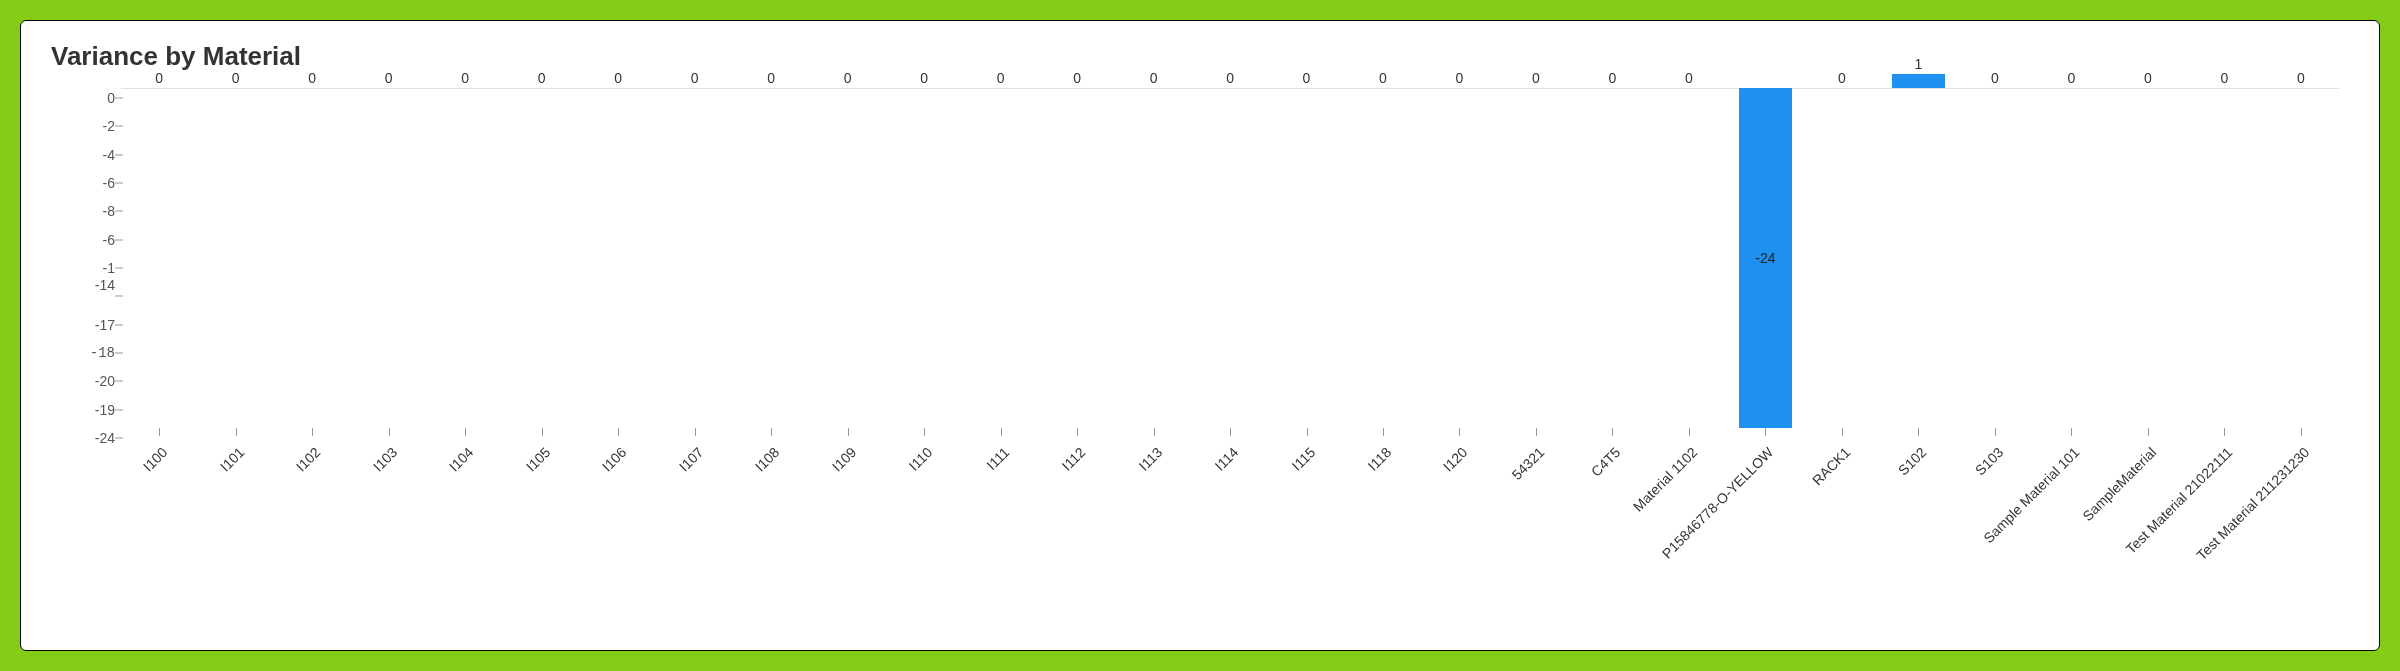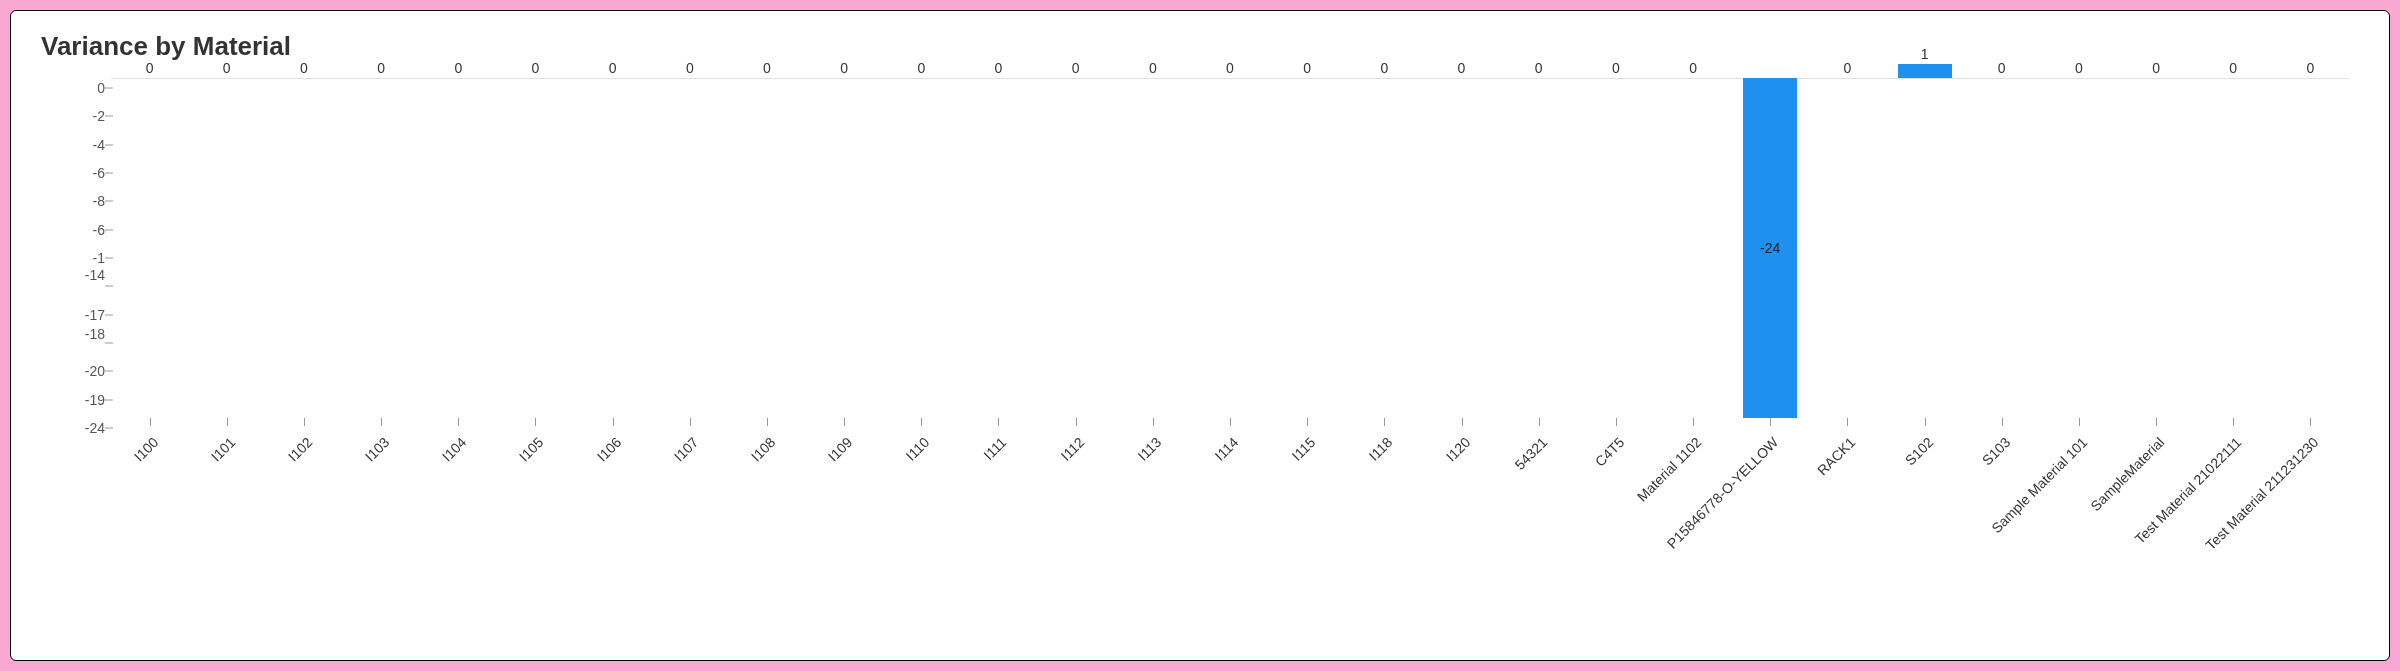--- a/index.html
+++ b/index.html
@@ -5,22 +5,22 @@
   html, body {
     margin: 0;
     padding: 0;
     background: #f0f0f0;
     font-family: "Segoe UI", Arial, sans-serif;
   }
   .outer {
     width: 2400px;
     height: 671px;
     box-sizing: border-box;
-    padding: 10px;
-    background: #f9a8d4;
+    padding: 20px;
+    background: #84cc16;
   }
   .card {
     width: 100%;
     height: 100%;
     background: #fff;
     border: 1px solid #000;
     border-radius: 6px;
     box-sizing: border-box;
     padding: 20px 30px 10px 30px;
     position: relative;
@@ -123,21 +123,21 @@
           <div class="y-tick" style="top: 123.333px;">-8</div>
           <div class="y-tick-mark" style="top: 123.333px;"></div>
           <div class="y-tick" style="top: 151.667px;">-6</div>
           <div class="y-tick-mark" style="top: 151.667px;"></div>
           <div class="y-tick" style="top: 180px;">-1</div>
           <div class="y-tick-mark" style="top: 180px;"></div>
           <div class="y-tick" style="top: 197px;">-14</div>
           <div class="y-tick-mark" style="top: 208.333px;"></div>
           <div class="y-tick" style="top: 236.667px;">-17</div>
           <div class="y-tick-mark" style="top: 236.667px;"></div>
-          <div class="y-tick" style="top: 256px;">-18</div>
+          <div class="y-tick" style="top: 265px; font-family: Liberation Mono, monospace;">-18</div>
           <div class="y-tick-mark" style="top: 265px;"></div>
           <div class="y-tick" style="top: 293.333px;">-20</div>
           <div class="y-tick-mark" style="top: 293.333px;"></div>
           <div class="y-tick" style="top: 321.667px;">-19</div>
           <div class="y-tick-mark" style="top: 321.667px;"></div>
           <div class="y-tick" style="top: 350px;">-24</div>
           <div class="y-tick-mark" style="top: 350px;"></div>
         </div>
       <div class="bars" id="bars" style="top: 0px; height: 550px;">
           <div style="position: absolute; left: 0px; right: 0px; top: 10px; border-top: 1px solid rgb(224, 224, 224);"></div>

